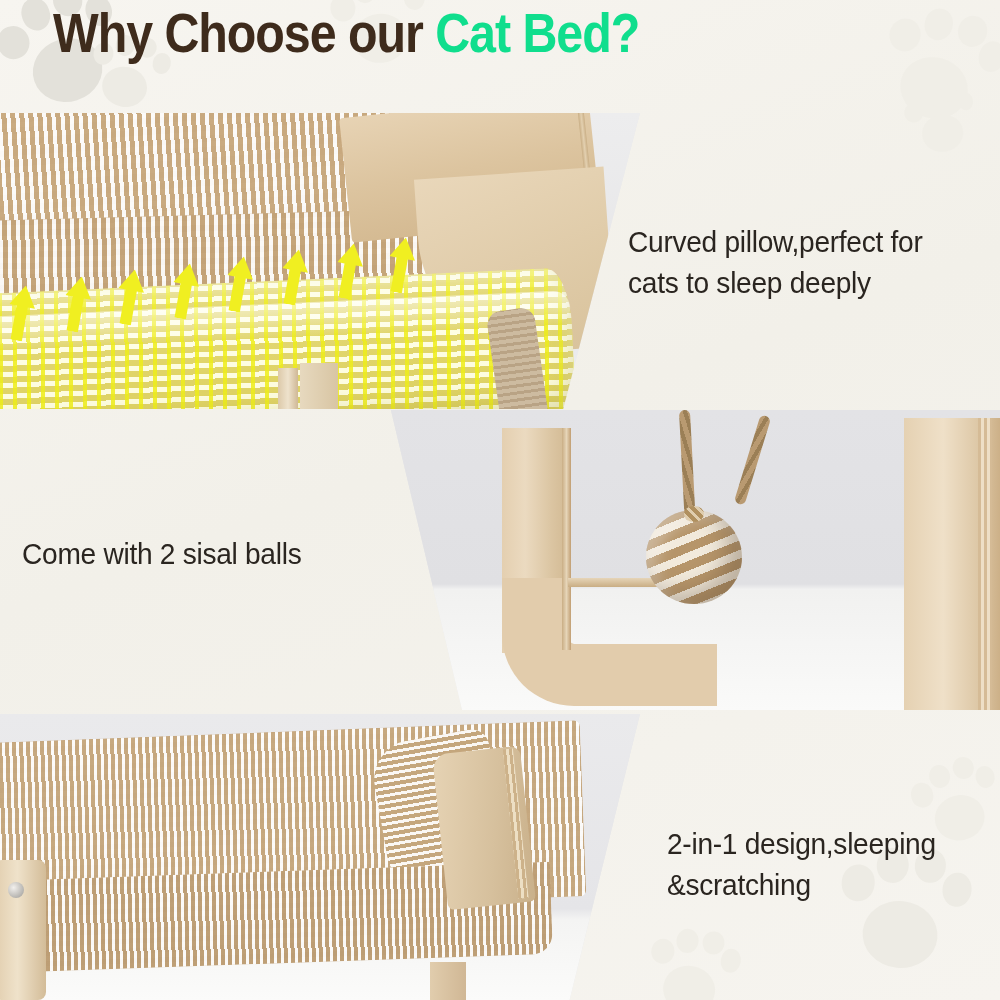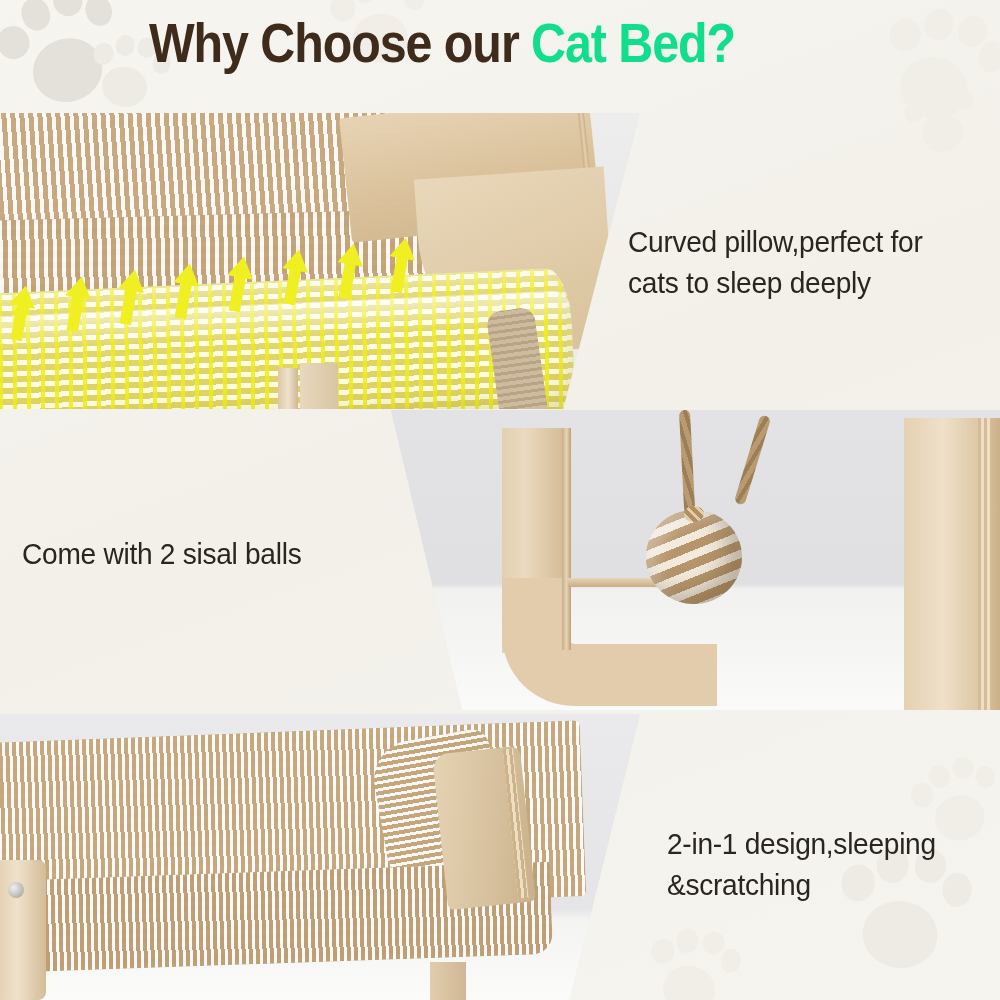--- a/index.html
+++ b/index.html
@@ -18,21 +18,21 @@
     background:
       linear-gradient(160deg,#F7F5F0 0%,#F2F0E9 45%,#F6F4EF 100%);
   }
   .paw{ position:absolute; pointer-events:none; }
   .paw .pad{ position:absolute; border-radius:50%; background:#E3E1DA; }
   .paw.faint .pad{ background:#EDEBE4; }
   .paw.vfaint .pad{ background:#F0EEE7; }
 
   
   .title-wrap{
-    position:absolute; top:16px; left:0; width:884px; text-align:center;
+    position:absolute; top:6px; left:0; width:884px; 
     z-index:40;
   }
   .title{
     font-family:"Liberation Sans", sans-serif;
     font-size:55px; font-weight:bold; letter-spacing:-1.2px;
     line-height:1;
     transform:scaleX(.88); transform-origin:center;
     white-space:nowrap;
   }
   .t-dark{ color:#3E2B1C; }

